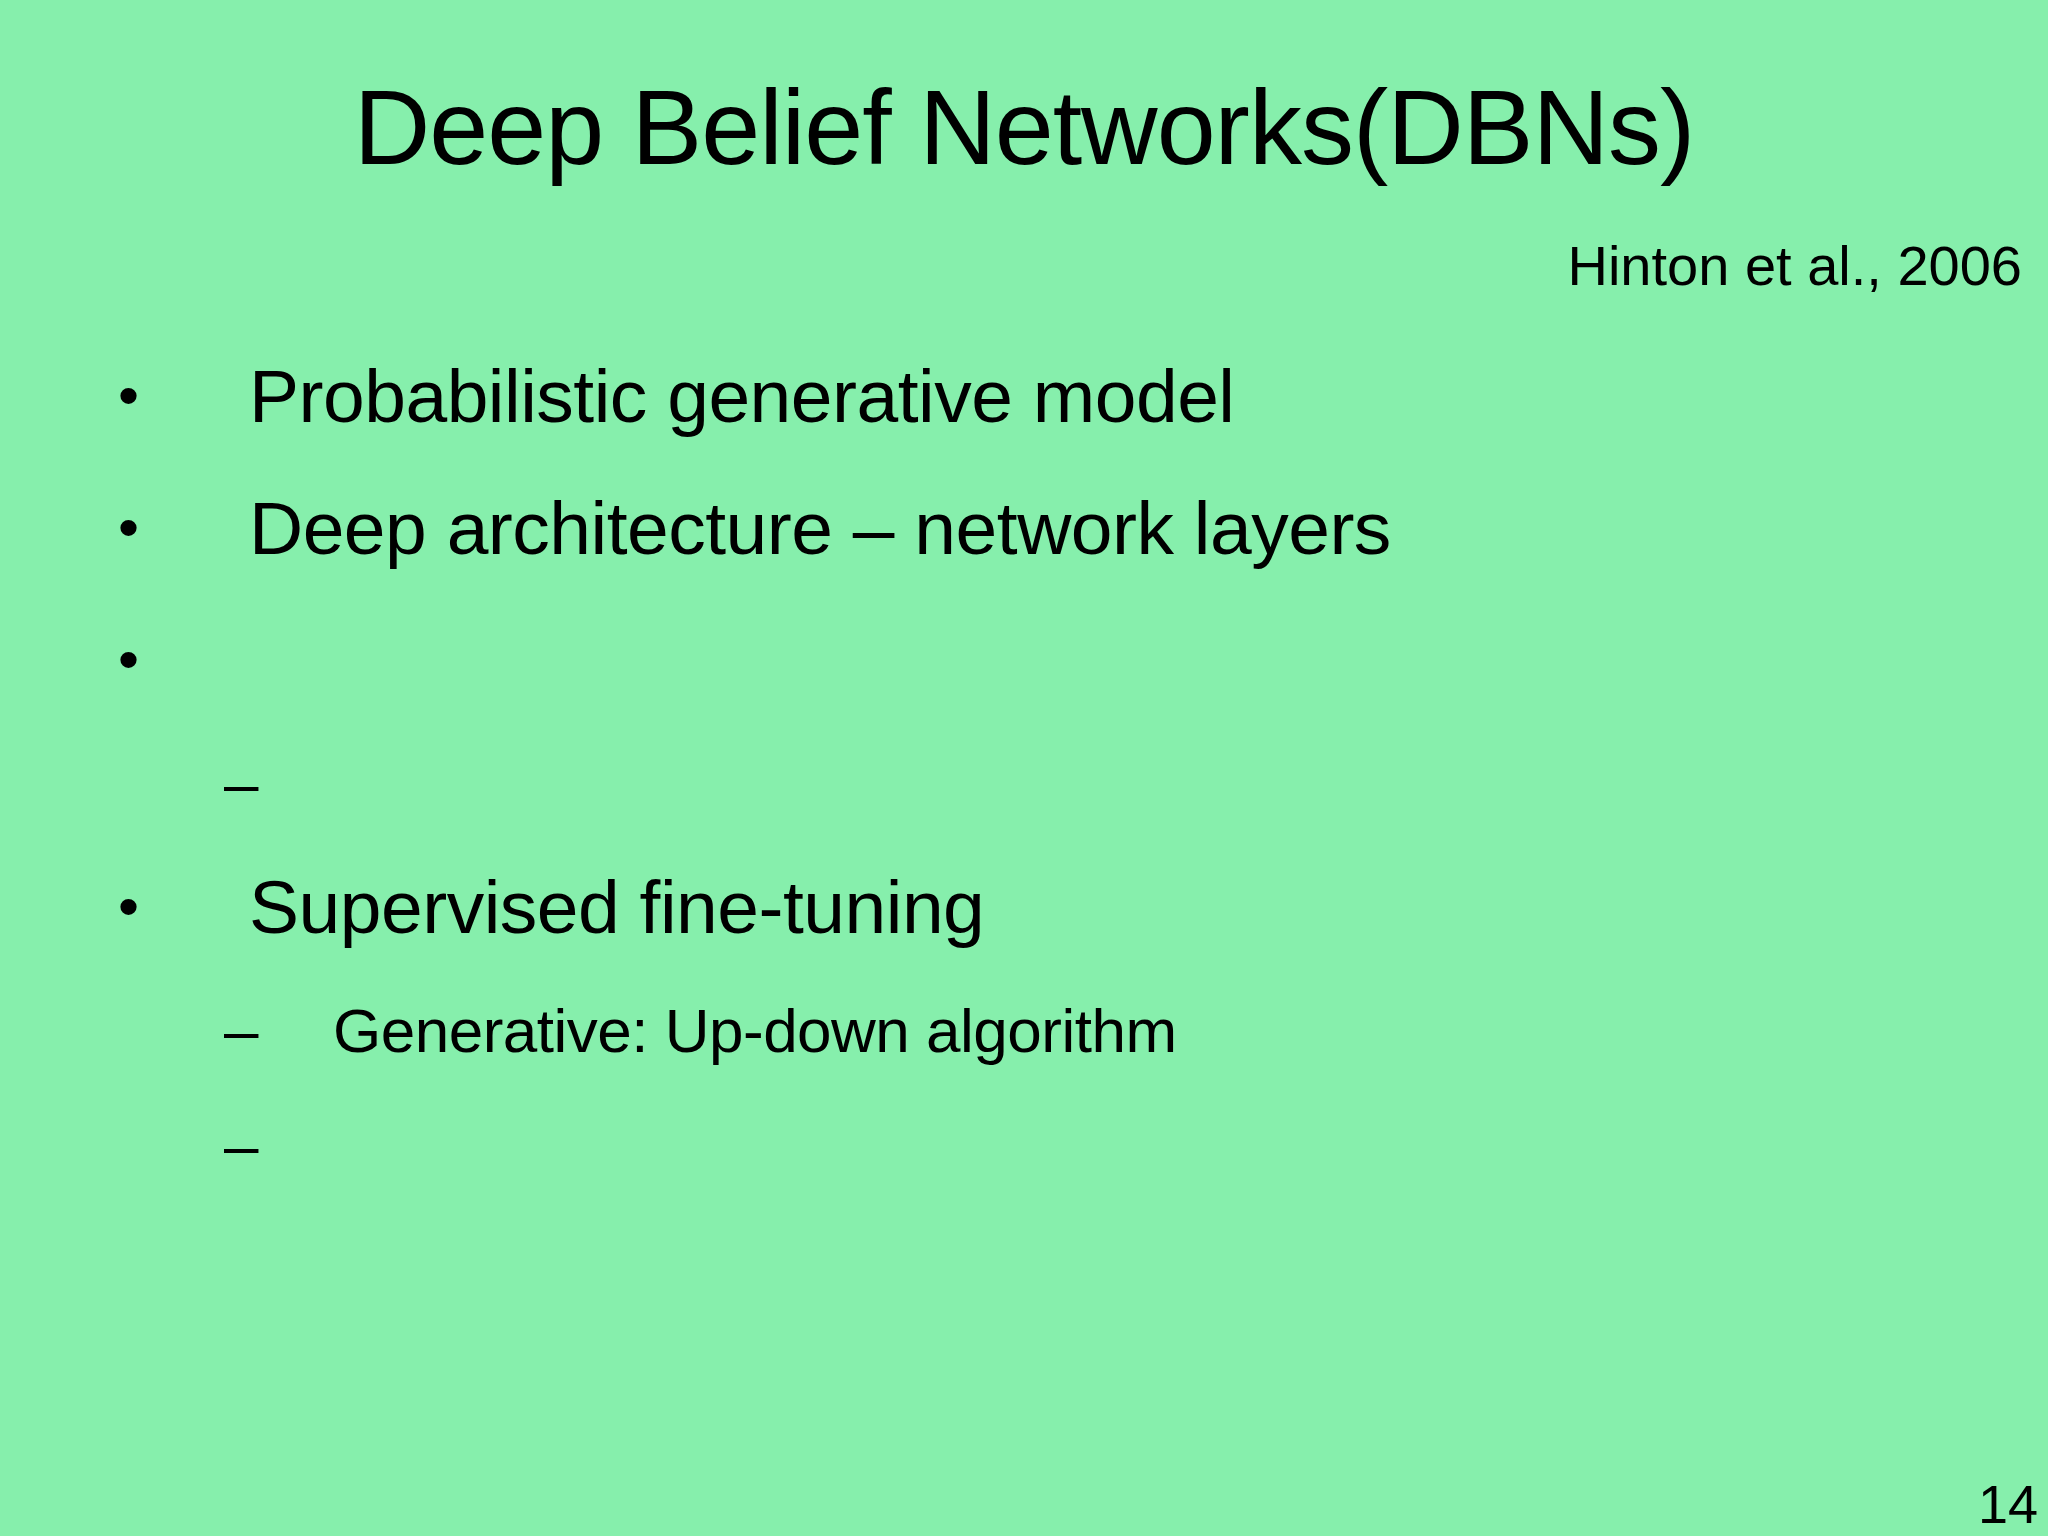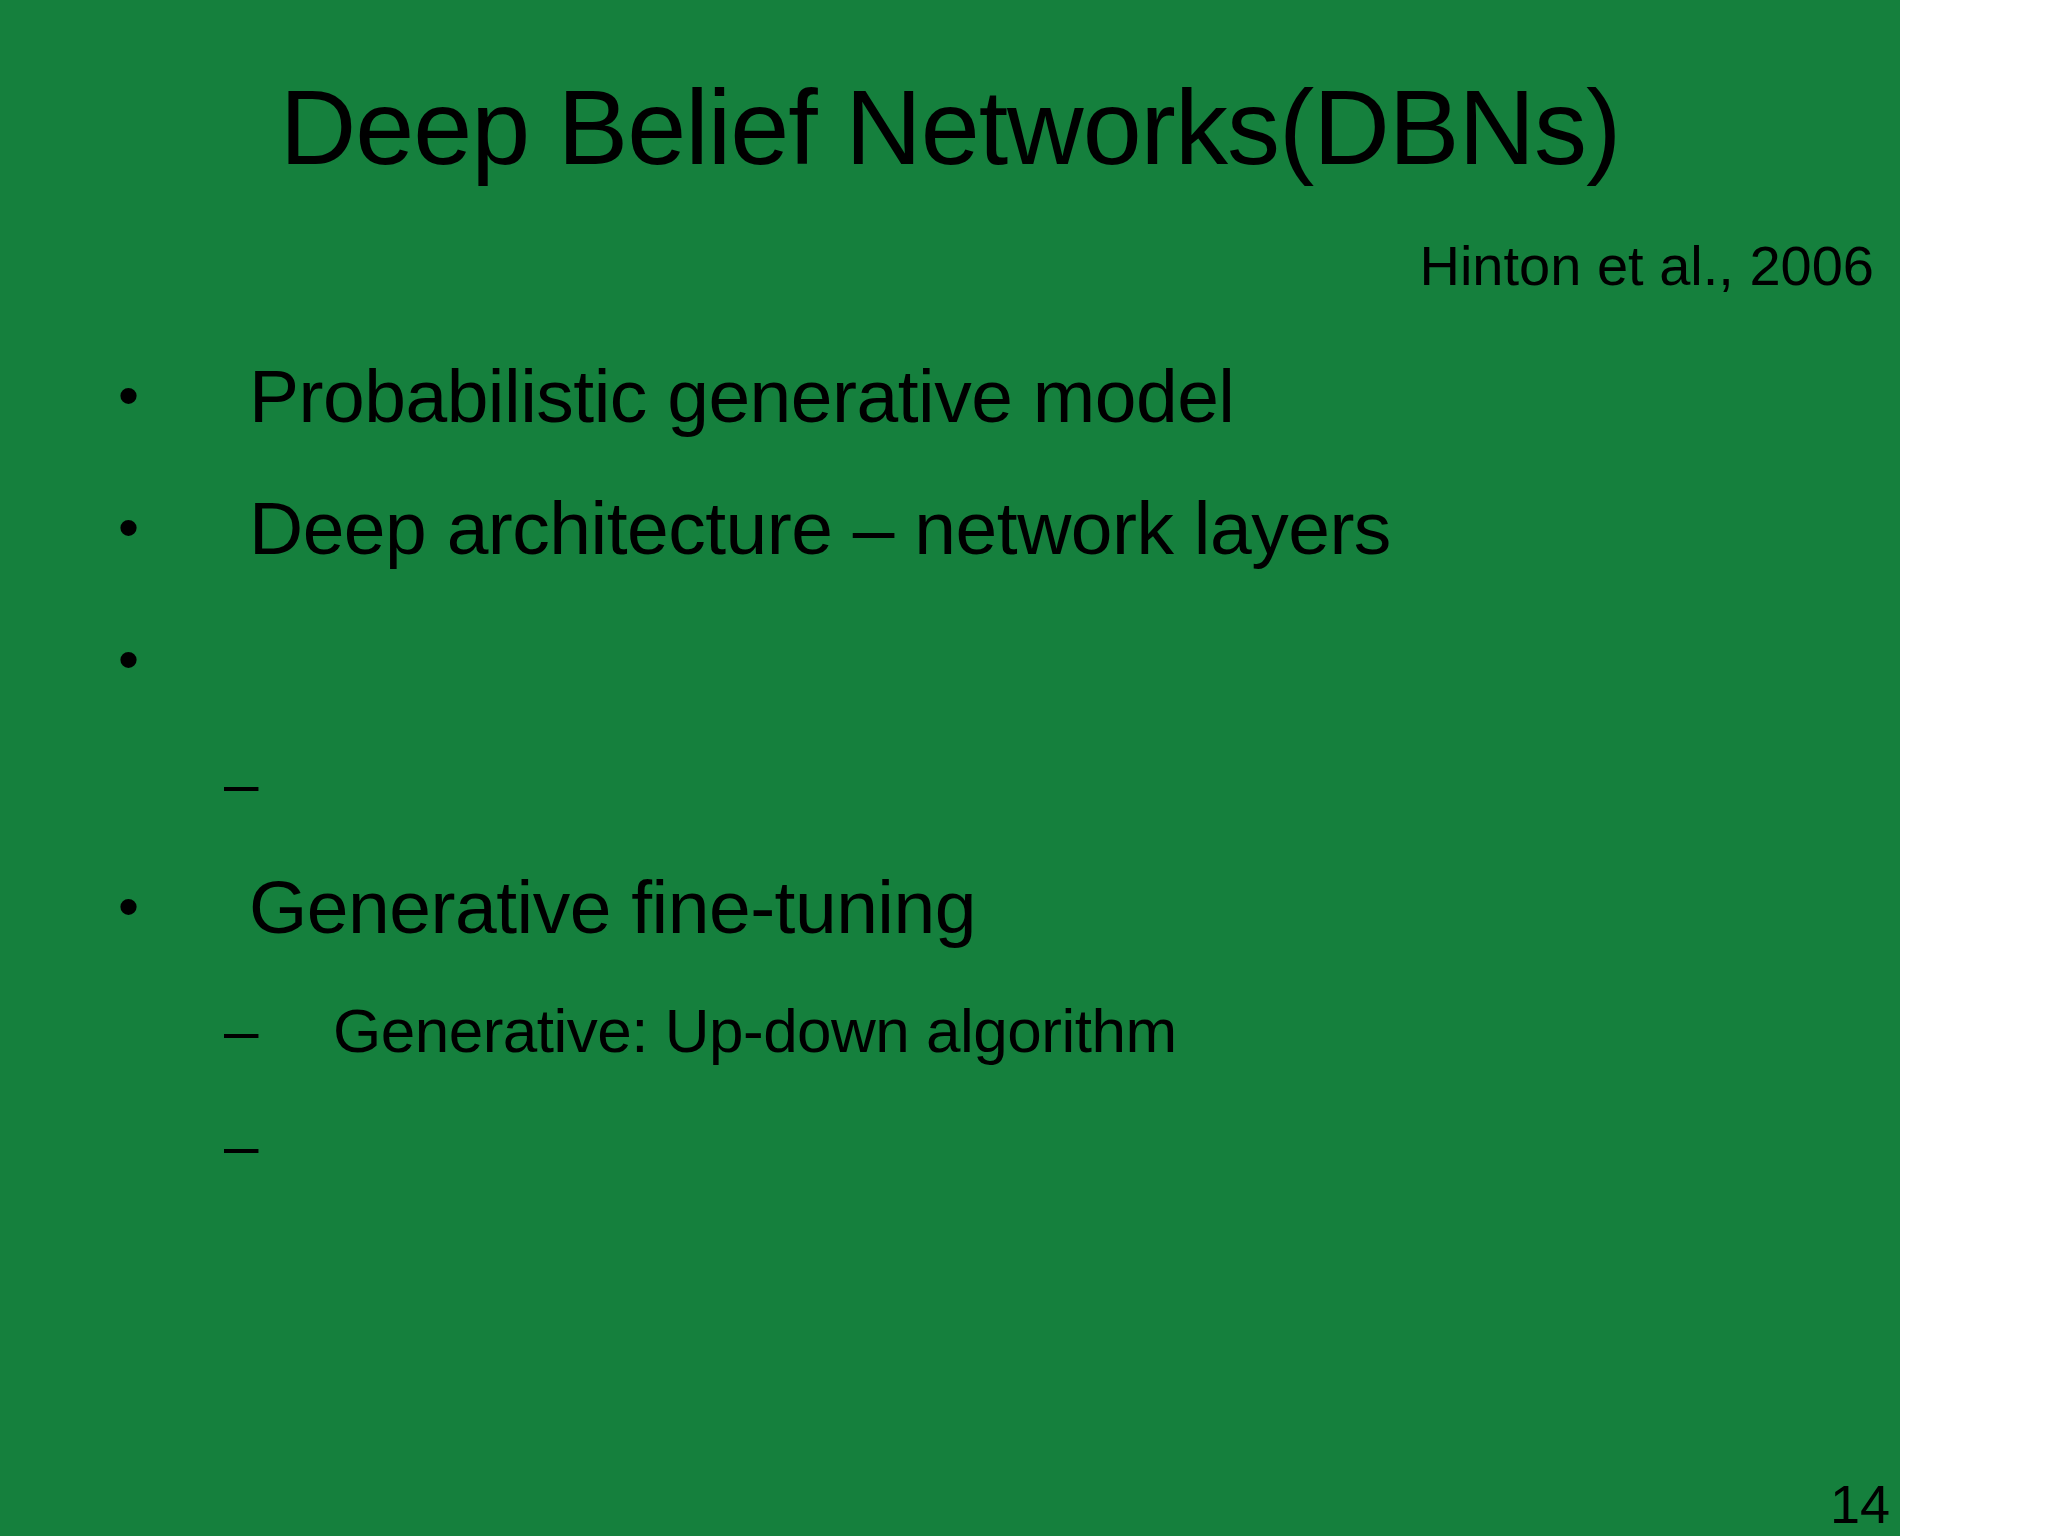--- a/index.html
+++ b/index.html
@@ -2,23 +2,23 @@
 <html><head>
 <meta charset="utf-8">
 <style>
   html, body {
     margin: 0;
     padding: 0;
     background: #ffffff;
   }
   .slide {
     position: relative;
-    width: 1900px;
+    width: 2048px;
     height: 1536px;
-    background: #15803d;
+    background: #86efac;
     color: #000000;
     font-family: "Liberation Sans", sans-serif;
     overflow: hidden;
   }
   .slide-title {
     position: absolute;
     top: 52px;
     left: 0;
     width: 100%;
     text-align: center;
@@ -107,21 +107,21 @@
     <div class="bullet-item level1">
       <span class="marker">•</span>
     </div>
 
     <div class="bullet-item level2">
       <span class="marker">–</span>
     </div>
 
     <div class="bullet-item level1">
       <span class="marker">•</span>
-      <span class="bullet-text">Generative fine-tuning</span>
+      <span class="bullet-text">Supervised fine-tuning</span>
     </div>
 
     <div class="bullet-item level2">
       <span class="marker">–</span>
       <span class="bullet-text">Generative: Up-down algorithm</span>
     </div>
 
     <div class="bullet-item level2">
       <span class="marker">–</span>
     </div>

